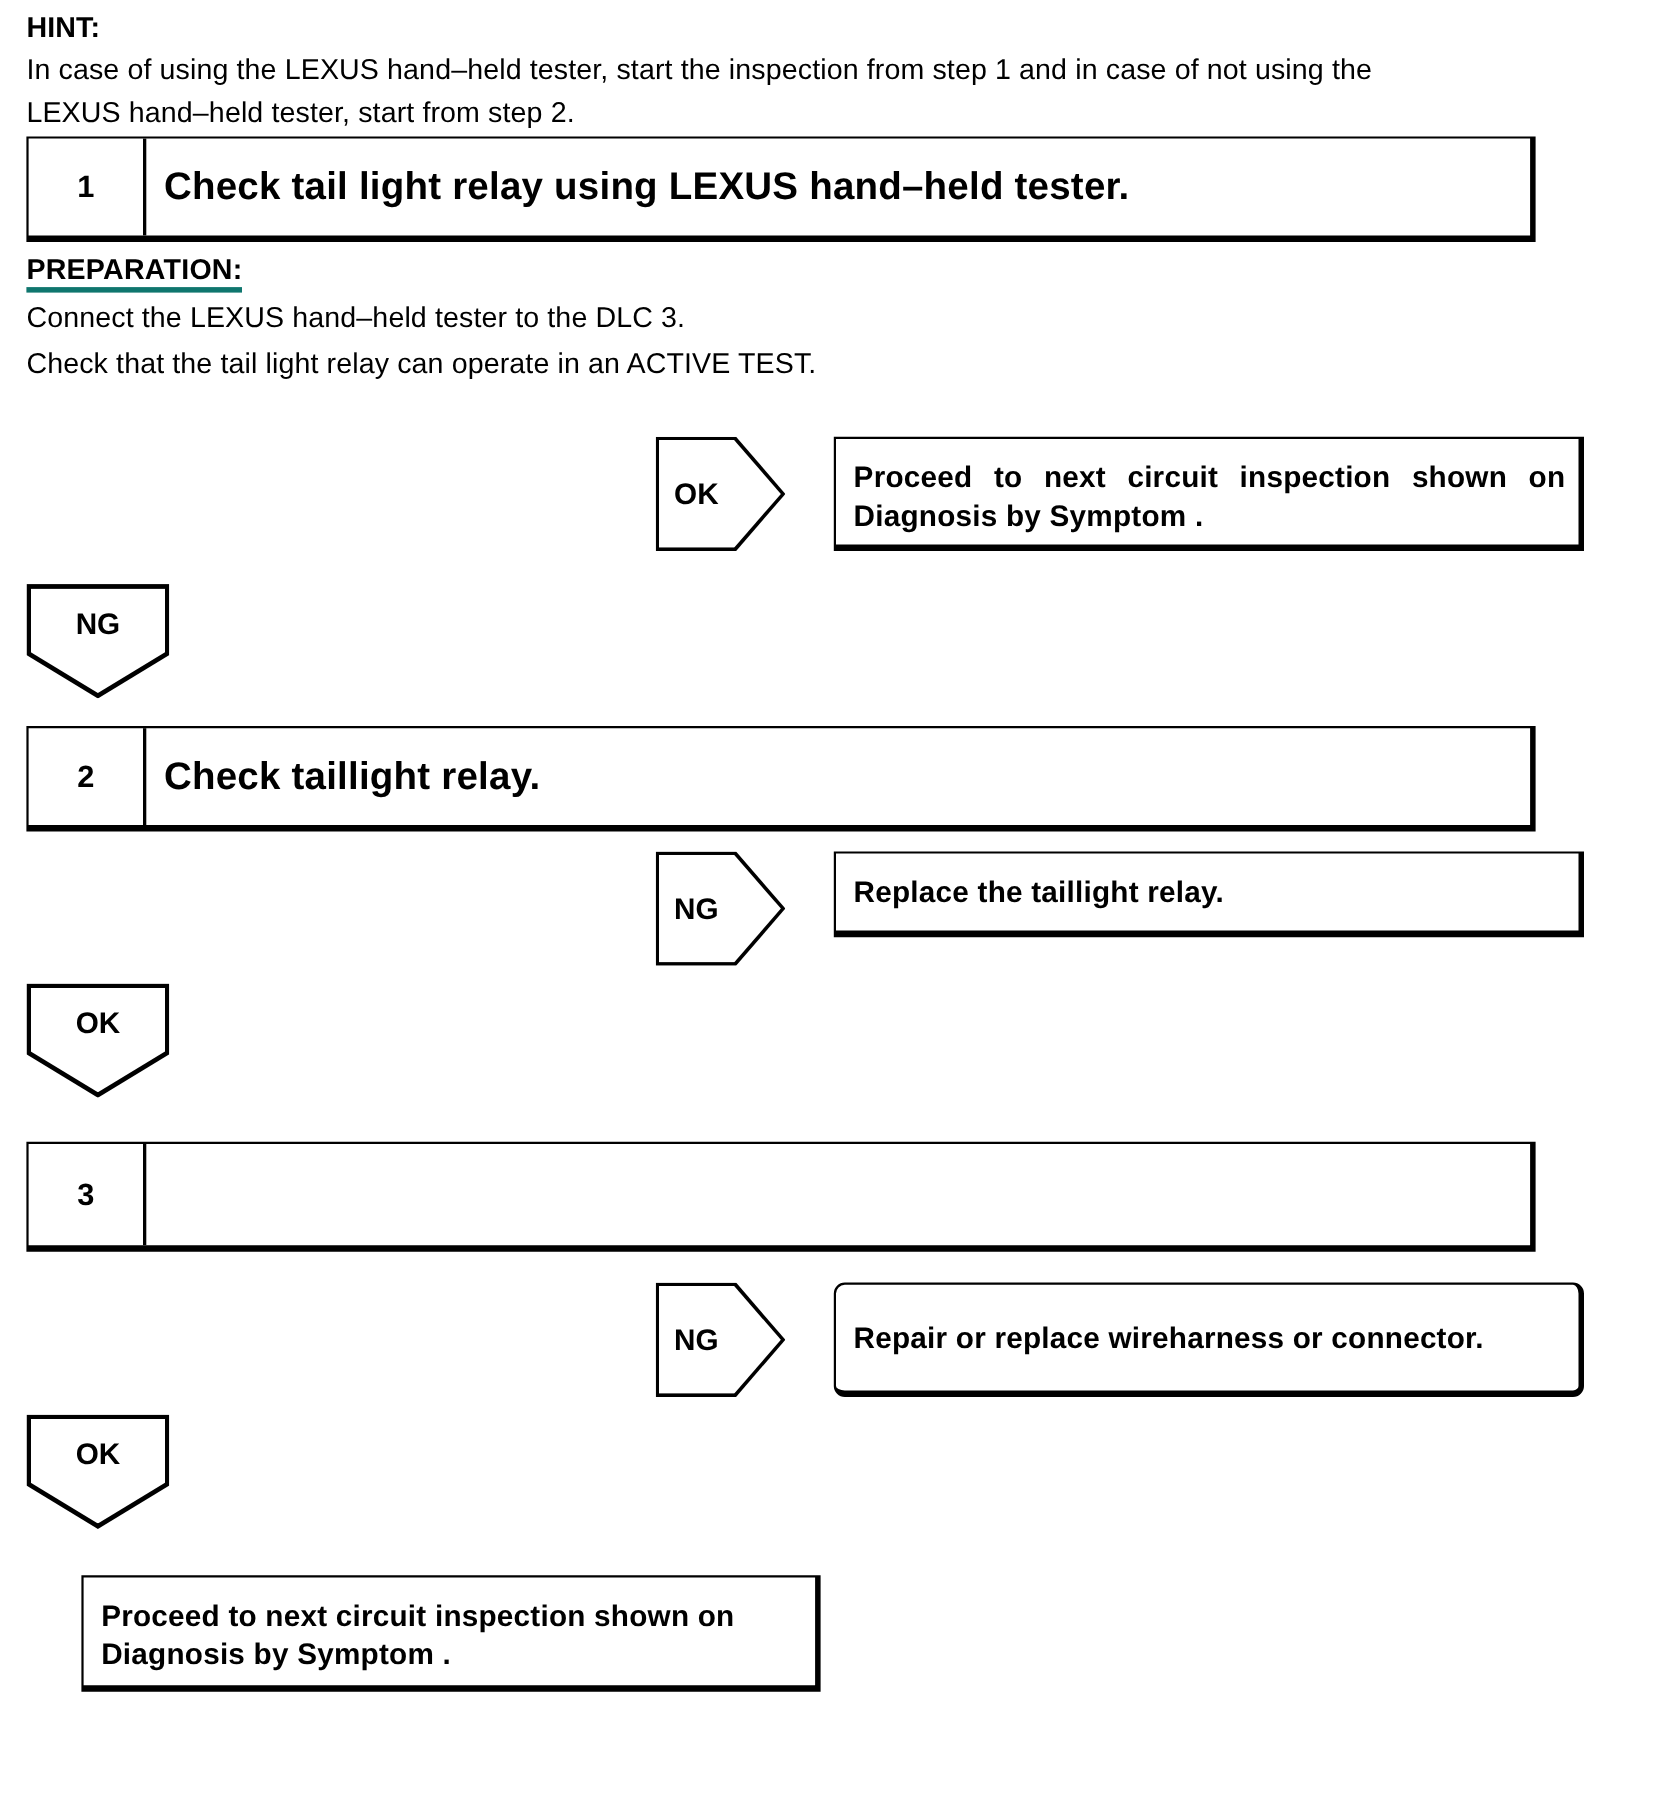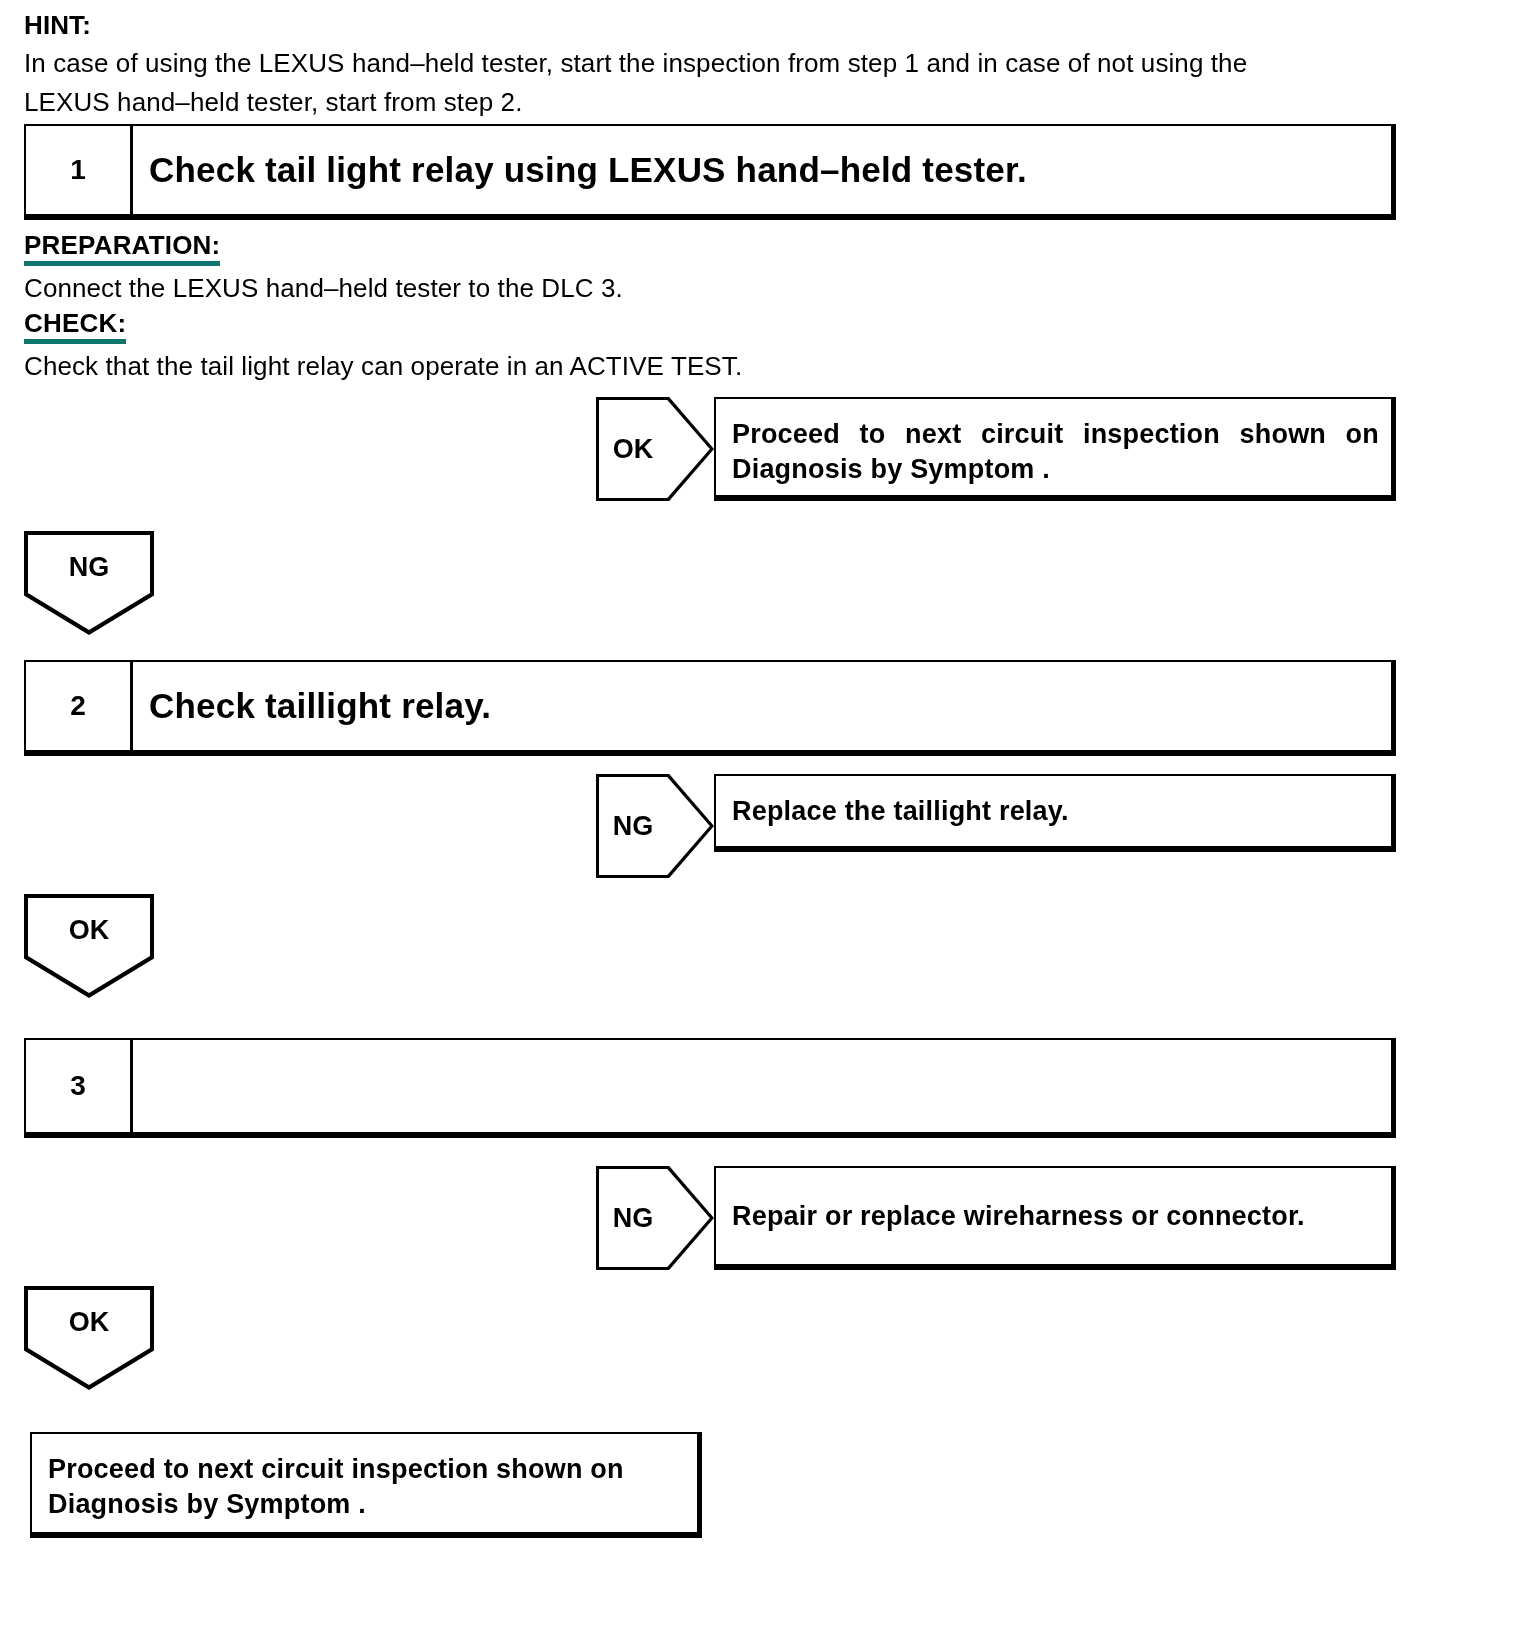--- a/index.html
+++ b/index.html
@@ -175,20 +175,21 @@
     border-bottom-width: 6px;
     background: #fff;
     display: flex;
     align-items: center;
     padding-left: 16px;
     padding-right: 12px;
     font-size: 27px;
     font-weight: 700;
     line-height: 35px;
     letter-spacing: 0.2px;
+    margin-left: 44px;
   }
   .result-box .txt { display: block; }
 
   .justify2 {
     text-align: justify;
   }
 </style>
 </head>
 <body>
 
@@ -206,23 +207,20 @@
   </div>
 
   <div class="sec" style="top:230px;">
     <div>
       <span class="sec-head">PREPARATION:</span>
     </div>
     <div class="sec-body">Connect the LEXUS hand–held tester to the DLC 3.</div>
   </div>
 
   <div class="sec" style="top:308px;">
-    <div>
-      <span class="sec-head">CHECK:</span>
-    </div>
     <div class="sec-body">Check that the tail light relay can operate in an ACTIVE TEST.</div>
   </div>
 
   <div class="judge-right" style="left:596px; top:397px;">
     <div class="judge-right-inner"></div>
     <div class="lbl">OK</div>
   </div>
 
   <div class="result-box justify2" style="left:714px; top:397px; width:682px; height:104px; display:block; padding-top:18px;">
     <span class="txt" style="text-align:justify; text-align-last:justify;">Proceed to next circuit inspection shown on</span>
@@ -255,21 +253,21 @@
 
   <div class="step-box" style="left:24px; top:1038px; width:1372px; height:100px;">
     <div class="step-num">3</div>
   </div>
 
   <div class="judge-right" style="left:596px; top:1166px;">
     <div class="judge-right-inner"></div>
     <div class="lbl">NG</div>
   </div>
 
-  <div class="result-box" style="left:714px; top:1166px; width:682px; height:104px;">
+  <div class="result-box" style="left:714px; top:1166px; width:682px; height:104px;border-radius:10px;">
     <span class="txt">Repair or replace wireharness or connector.</span>
   </div>
 
   <div class="judge-down" style="left:24px; top:1286px;">
     <div class="judge-down-inner"></div>
     <div class="lbl">OK</div>
   </div>
 
   <div class="result-box" style="left:30px; top:1432px; width:672px; height:106px; display:block; padding-top:18px;">
     <span class="txt">Proceed to next circuit inspection shown on</span>

